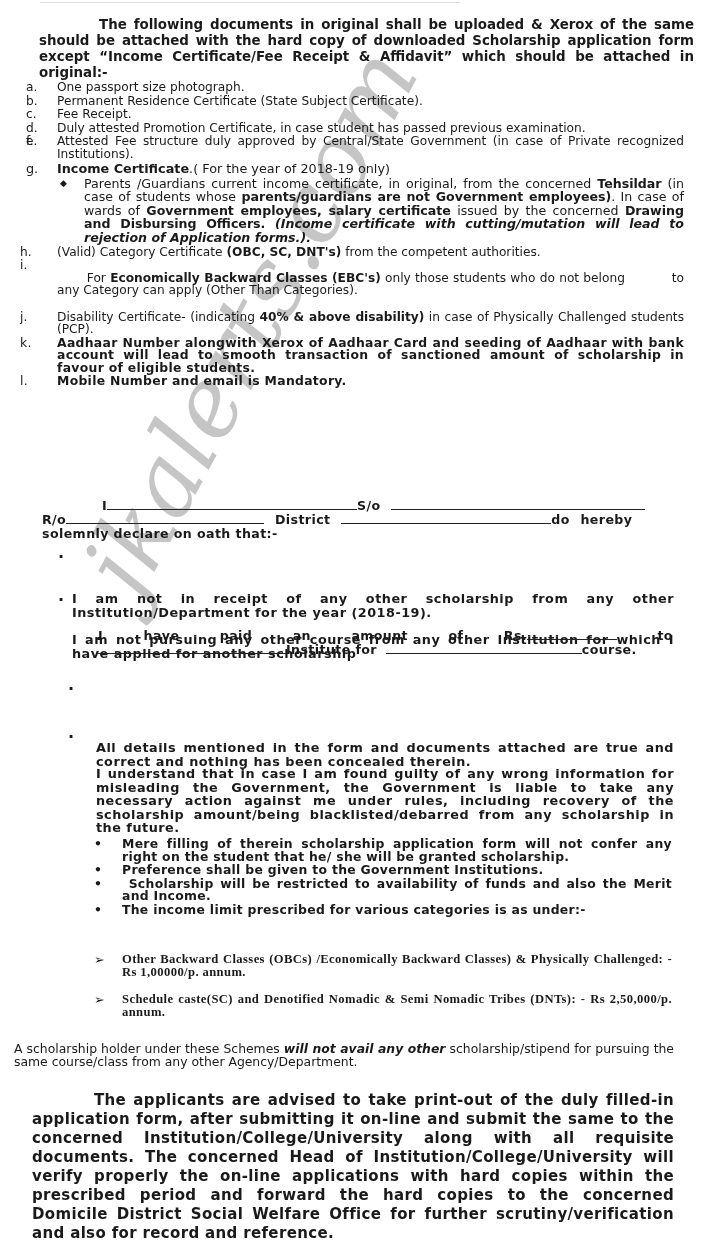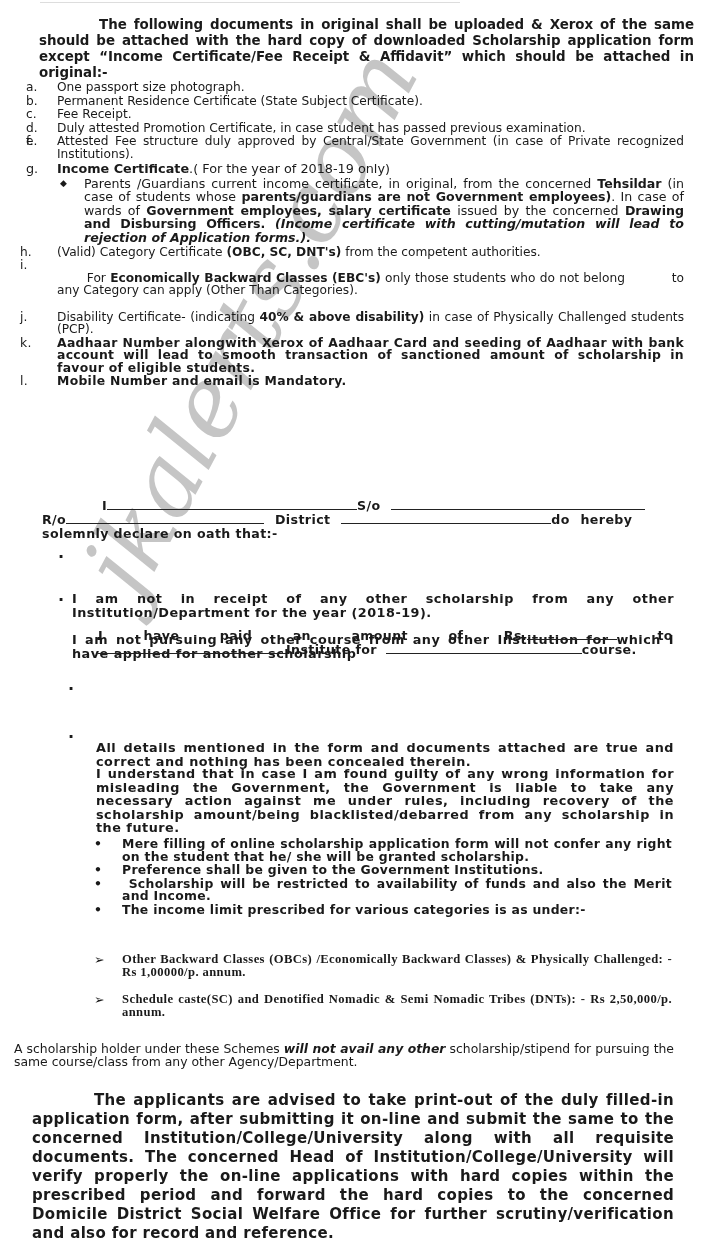--- a/index.html
+++ b/index.html
@@ -131,21 +131,21 @@
     <span class="blank" style="width:196px;margin-left:4px"></span><span>course.</span>
   </div>
 
   <span class="dot" style="left:68px;top:679px">·</span>
   <div class="decl" style="left:96px;top:700px;width:578px">All details mentioned in the form and documents attached are true and correct and nothing has been concealed therein.</div>
 
   <span class="dot" style="left:68px;top:727px">·</span>
   <div class="decl" style="left:96px;top:726px;width:578px;line-height:13.6px">I understand that in case I am found guilty of any wrong information for misleading the Government, the Government is liable to take any necessary action against me under rules, including recovery of the scholarship amount/being blacklisted/debarred from any scholarship in the future.</div>
 
   <div class="glist">
-    <div class="gi"><span class="b">•</span><span>Mere filling of online scholarship application form will not confer any right on the student that he/ she will be granted scholarship.</span></div>
+    <div class="gi"><span class="b">•</span><span>Mere filling of therein scholarship application form will not confer any right on the student that he/ she will be granted scholarship.</span></div>
     <div class="gi"><span class="b">•</span><span>Preference shall be given to the Government Institutions.</span></div>
     <div class="gi" style="white-space:pre-wrap"><span class="b">•</span><span> Scholarship will be restricted to availability of funds and also the Merit and Income.</span></div>
     <div class="gi"><span class="b">•</span><span>The income limit prescribed for various categories is as under:-</span></div>
   </div>
 
   <div class="arrow-item" style="top:953px">
     <span class="ar">➢</span>
     <span class="tx">Other Backward Classes (OBCs) /Economically Backward Classes) &amp; Physically Challenged: - Rs 1,00000/p. annum.</span>
   </div>
   <div class="arrow-item" style="top:993px">

